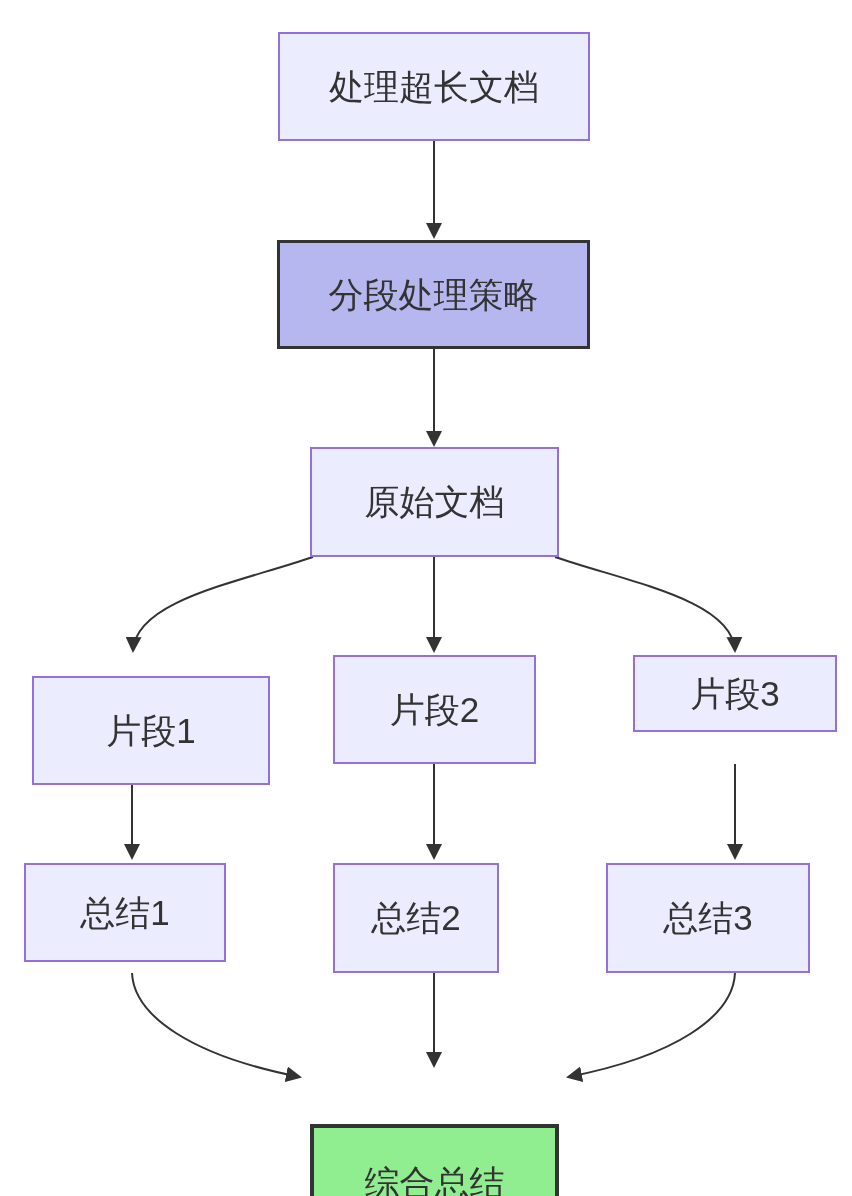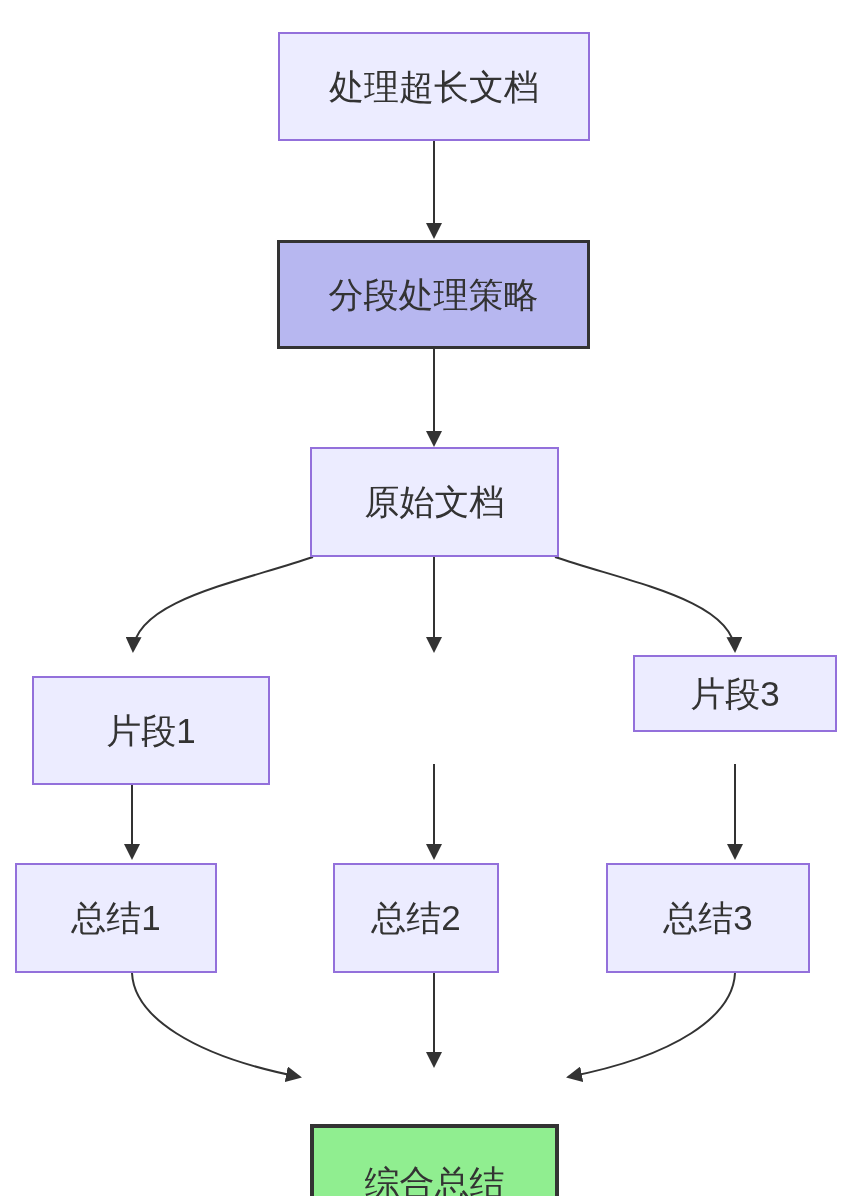--- a/index.html
+++ b/index.html
@@ -59,21 +59,21 @@
     background: var(--success-fill);
     border: 4px solid var(--dark);
   }
   
   .n-process  { left: 278px; top: 32px;   width: 312px; height: 109px; }
   .n-strategy { left: 277px; top: 240px;  width: 313px; height: 109px; }
   .n-original { left: 310px; top: 447px;  width: 249px; height: 110px; }
   .n-fragment1{ left: 32px;  top: 676px;  width: 238px; height: 109px; }
   .n-fragment2{ left: 333px; top: 655px;  width: 203px; height: 109px; }
   .n-fragment3{ left: 633px; top: 655px;  width: 204px; height: 77px; }
-  .n-summary1 { left: 15px;  top: 863px;  width: 202px; height: 110px; }
+  .n-summary1 { left: 24px;  top: 863px;  width: 202px; height: 99px; }
   .n-summary2 { left: 333px; top: 863px;  width: 166px; height: 110px; }
   .n-summary3 { left: 606px; top: 863px;  width: 204px; height: 110px; }
   .n-final    { left: 310px; top: 1124px; width: 249px; height: 117px; }
 </style>
 </head>
 <body>
 
 <div class="canvas">
 
   <svg class="edges" viewBox="0 0 852 1196" xmlns="http://www.w3.org/2000/svg">
@@ -104,20 +104,23 @@
   </div>
 
   <div class="node highlight n-strategy">
     <span>分段处理策略</span>
   </div>
 
   <div class="node n-fragment1">
     <span>片段1</span>
   </div>
 
+  <div class="node n-fragment2">
+    <span>片段2</span>
+  </div>
 
   <div class="node n-fragment3">
     <span>片段3</span>
   </div>
 
   <div class="node n-summary1">
     <span>总结1</span>
   </div>
 
   <div class="node n-summary2">

